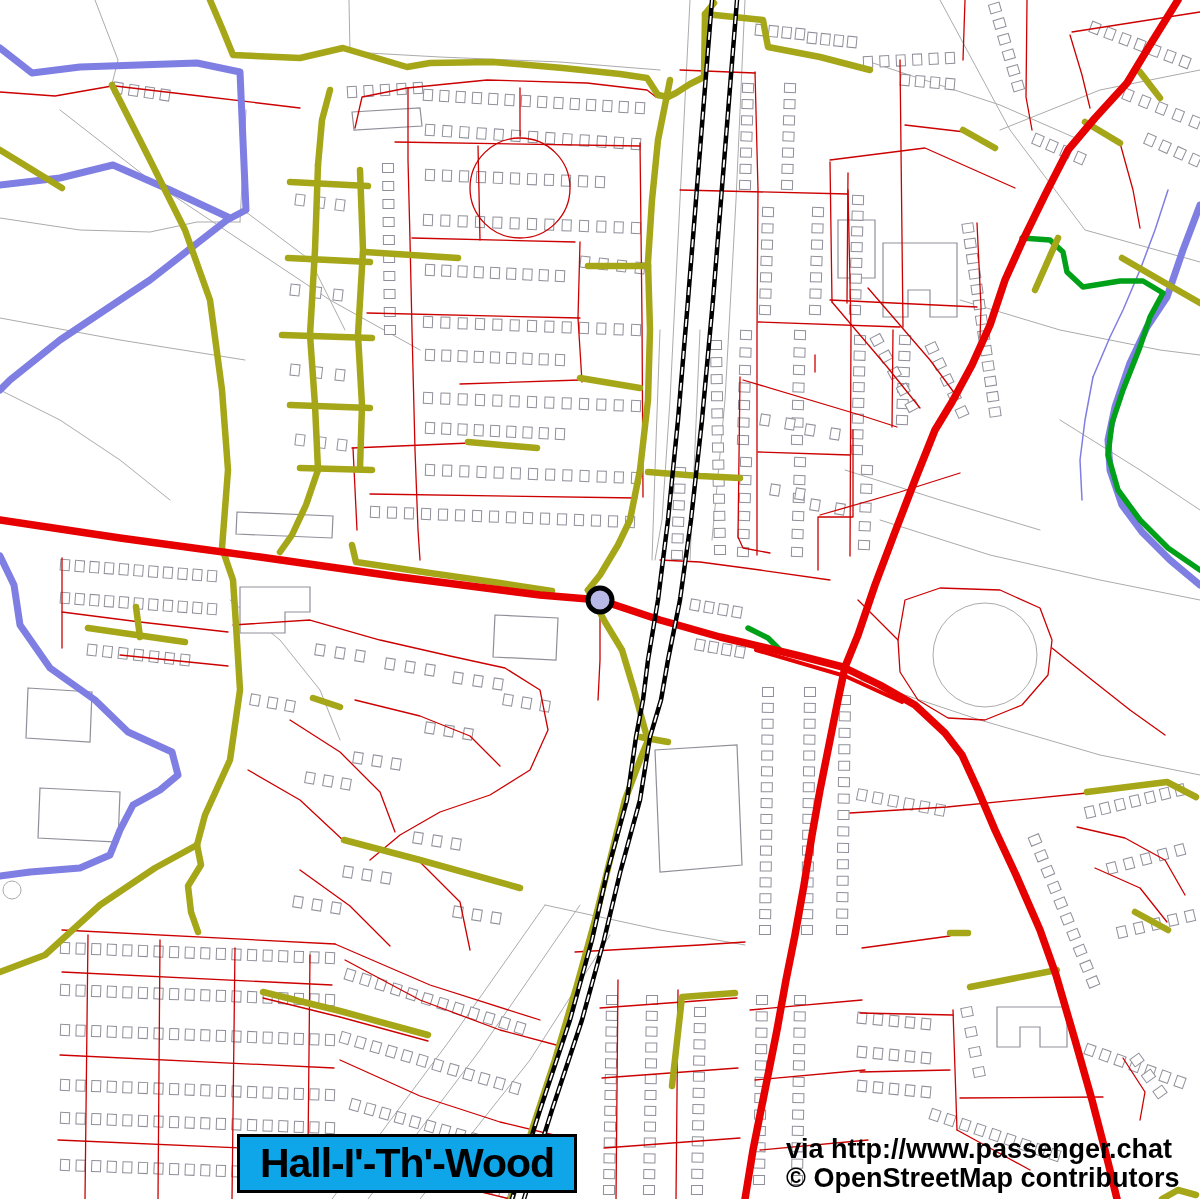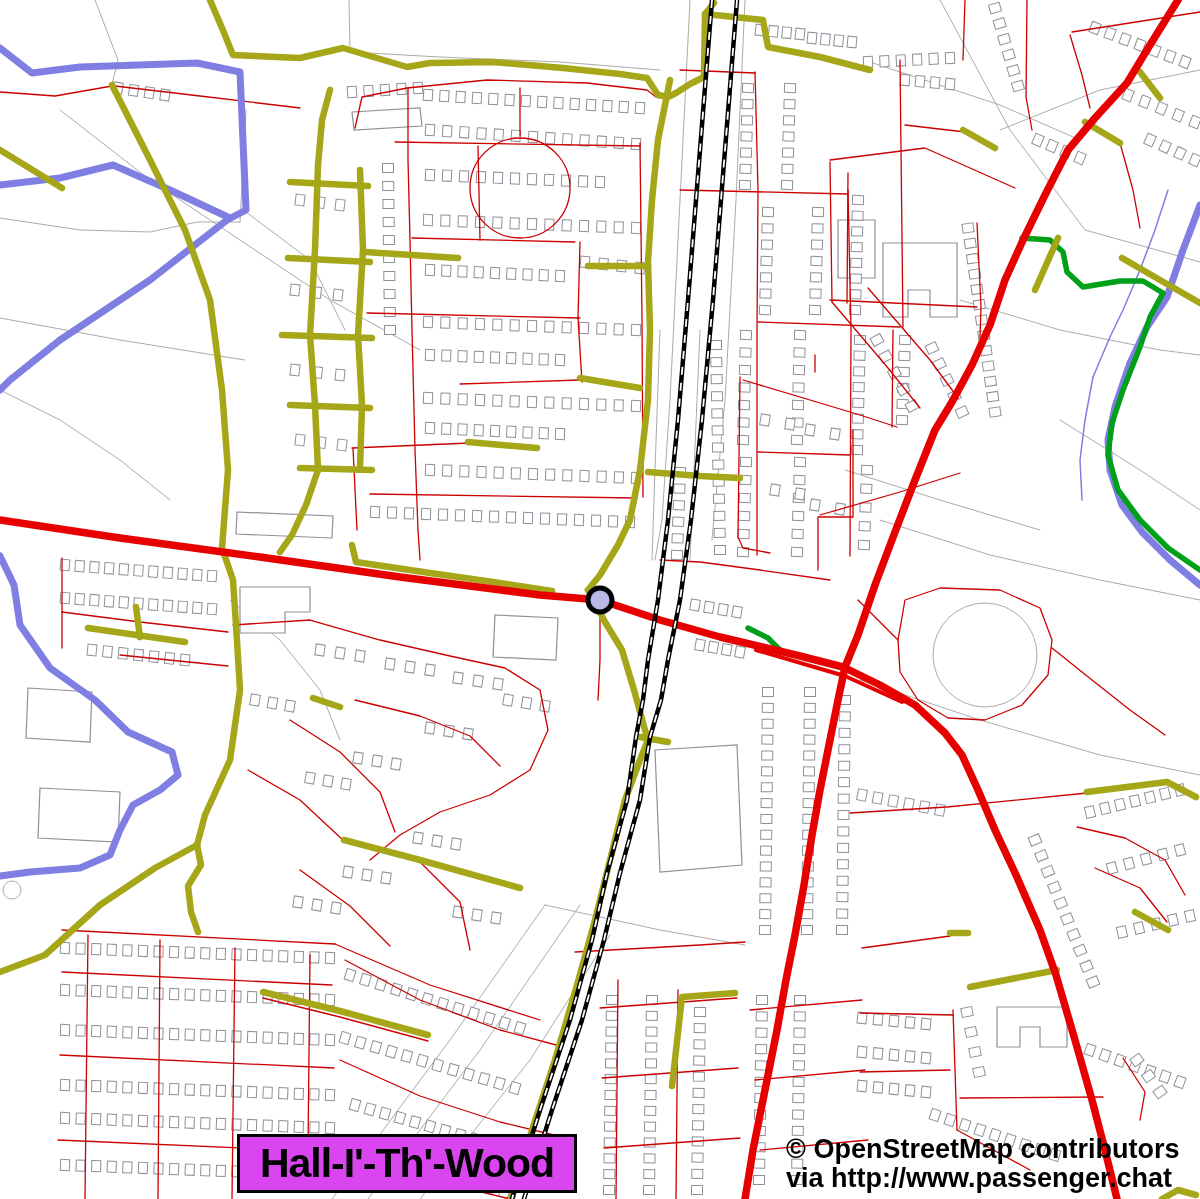--- a/index.html
+++ b/index.html
@@ -2,21 +2,21 @@
 <html><head>
 <meta charset="utf-8">
 <style>
   html,body{margin:0;padding:0;background:#ffffff;}
   body{width:1200px;height:1199px;position:relative;overflow:hidden;
        font-family:"Liberation Sans",sans-serif;}
   #map-wrap{position:absolute;left:0;top:0;width:1200px;height:1199px;}
   svg{display:block}
   .place-label{
     position:absolute;left:237px;top:1134px;width:334px;height:53px;
-    background:#d946ef;border:3px solid #000000;
+    background:#0ea5e9;border:3px solid #000000;
     display:flex;align-items:center;justify-content:center;
     font-size:41px;font-weight:bold;color:#000000;letter-spacing:-1px;
     white-space:nowrap;z-index:5;
   }
   .attribution{
     position:absolute;left:786px;top:1135px;z-index:5;
     font-size:27px;font-weight:bold;color:#000000;line-height:1.06;
     white-space:nowrap;
   }
   .attribution div{white-space:nowrap;}
@@ -990,15 +990,15 @@
         <circle cx="600" cy="600" r="12" fill="#b9b9e7" stroke="#000000" stroke-width="5"></circle>
       </g>
     </svg>
 </div>
 
 <div class="place-label">
   <span>Hall-I'-Th'-Wood</span>
 </div>
 
 <div class="attribution">
+  <div>via http://www.passenger.chat</div>
   <div>© OpenStreetMap contributors</div>
-  <div>via http://www.passenger.chat</div>
 </div>
 
 </body></html>

